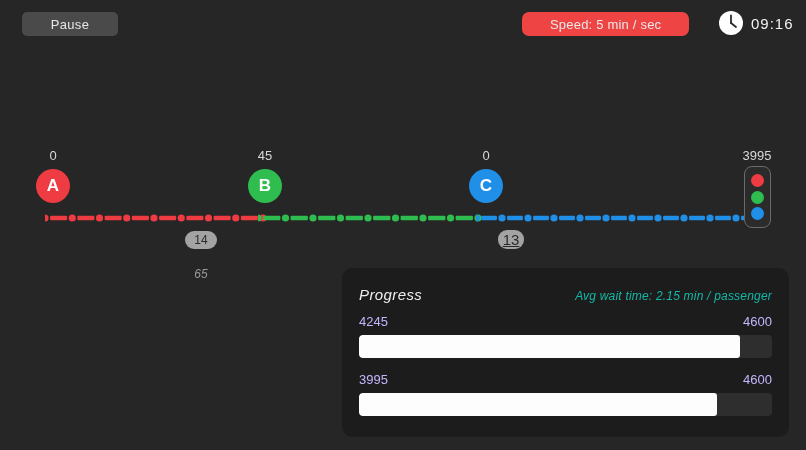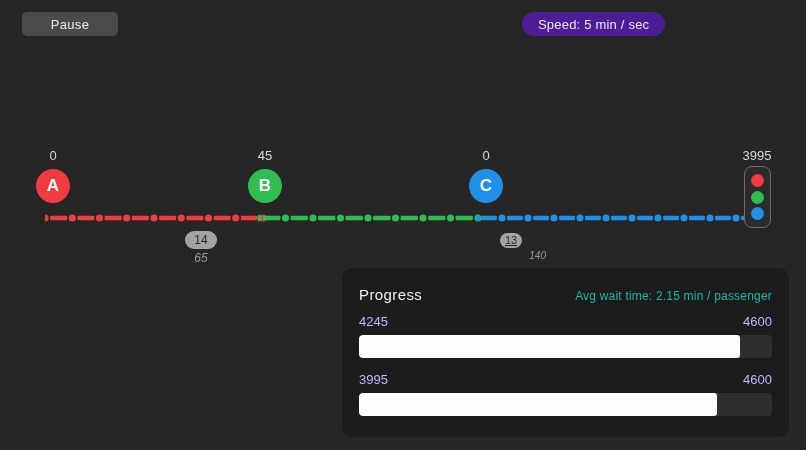--- a/index.html
+++ b/index.html
@@ -15,22 +15,22 @@
   .pause-btn{
     position:absolute; left:22px; top:12px;
     width:96px; height:24px;
     background:#4a4a4a; border-radius:5px;
     color:#e8e8e8; font-size:13px;
     display:flex; align-items:center; justify-content:center;
     letter-spacing:.3px;
   }
   .speed-badge{
     position:absolute; left:522px; top:12px;
-    height:24px; padding:0 16px;
-    background:#4c1d95; border-radius:12px;
+    height:24px; padding:0 28px;
+    background:#ef4444; border-radius:7px;
     color:#e8e8e8; font-size:13px;
     display:flex; align-items:center; justify-content:center;
     letter-spacing:.2px;
   }
   .clock-wrap{
     position:absolute; left:718px; top:10px;
     display:flex; align-items:center; gap:7px;
   }
   .clock-icon{ width:26px; height:26px; display:block; }
   .clock-text{ color:#f2f2f2; font-size:15px; letter-spacing:1px; }
@@ -62,31 +62,31 @@
     justify-content:space-evenly; padding:3px 0;
   }
   .tl-dot{ width:13px; height:13px; border-radius:50%; }
 
   
   .train{ position:absolute; width:70px; text-align:center; }
   .train .pill{
     display:inline-block; background:#a3a3a3; color:#2a2a2a;
     border-radius:9px; line-height:1;
   }
-  .train .cap{ display:block; color:#9a9a9a; margin-top:2px;font-style:italic; }
+  .train .cap{ display:block; color:#9a9a9a; margin-top:18px;font-style:italic; }
 
   
   .panel{
     position:absolute; left:342px; top:268px;
     width:447px; height:169px;
     background:#1c1c1c; border-radius:11px;
   }
   .panel-head{
     position:absolute; left:17px; right:17px; top:18px;
-    display:flex; align-items:baseline; justify-content:space-between;
+    display:flex; align-items:baseline; justify-content:space-between;font-style:italic;
   }
   .panel-title{ color:#f0f0f0; font-size:15px; letter-spacing:.4px; }
   .panel-sub{ color:#14b8a6; font-size:12px; letter-spacing:.2px; }
 
   .bar-block{ position:absolute; left:17px; right:17px; }
   .bar-block.b1{ top:46px; }
   .bar-block.b2{ top:104px; }
   .bar-labels{
     display:flex; justify-content:space-between;
     color:#c4b5fd; font-size:13px; margin-bottom:6px;
@@ -103,20 +103,30 @@
 <div id="app">
 
   <div class="pause-btn">
     <span>Pause</span>
   </div>
 
   <div class="speed-badge">
     <span>Speed: 5 min / sec</span>
   </div>
 
+  <div class="clock-wrap">
+    <span class="clock-icon">
+      <svg width="26" height="26" viewBox="0 0 26 26">
+        <circle cx="13" cy="13" r="12" fill="#ffffff"></circle>
+        <line x1="13" y1="13" x2="13" y2="5.5" stroke="#2b2b2b" stroke-width="1.8" stroke-linecap="round"></line>
+        <line x1="13" y1="13" x2="18" y2="17" stroke="#2b2b2b" stroke-width="1.8" stroke-linecap="round"></line>
+      </svg>
+    </span>
+    <span class="clock-text">09:16</span>
+  </div>
 
   <div class="track-area">
 
     <div id="segments">
         <div class="seg" style="left: 45px; top: 0px;">
           <svg width="226" height="120">
             <rect x="5.1" y="75.8" width="17.05" height="4.4" rx="1" fill="#ef3b42"></rect>
             <circle cx="0" cy="78" r="3.6" fill="#ef3b42"></circle>
             <rect x="32.35" y="75.8" width="17.05" height="4.4" rx="1" fill="#ef3b42"></rect>
             <circle cx="27.25" cy="78" r="3.6" fill="#ef3b42"></circle>
@@ -204,21 +214,21 @@
       <span class="tl-dot" style="background:#ef3b42;"></span>
       <span class="tl-dot" style="background:#2fbd4f;"></span>
       <span class="tl-dot" style="background:#1f8fe8;"></span>
     </div>
 
     <div class="train" style="left:166px; top:90px;">
       <span class="pill" style="font-size:12px; padding:3px 9px;">14</span>
       <span class="cap" style="font-size:12px;">65</span>
     </div>
     <div class="train" style="left:476px; top:90px;">
-      <span class="pill" style="font-size:11px; padding:2px 5px;text-decoration:underline;">13</span>
+      <span class="pill" style="font-size:15px; padding:2px 5px;text-decoration:underline;">13</span>
       <span class="cap" style="font-size:10px;text-align:right;">140</span>
     </div>
   </div>
 
   <div class="panel">
     <div class="panel-head">
       <span class="panel-title">Progress</span>
       <span class="panel-sub">Avg wait time: 2.15 min / passenger</span>
     </div>
 

